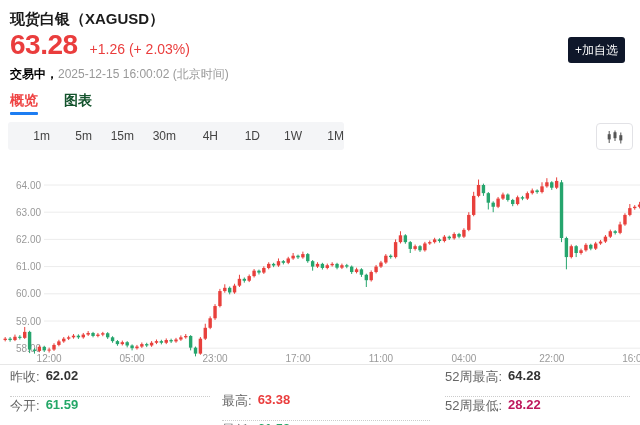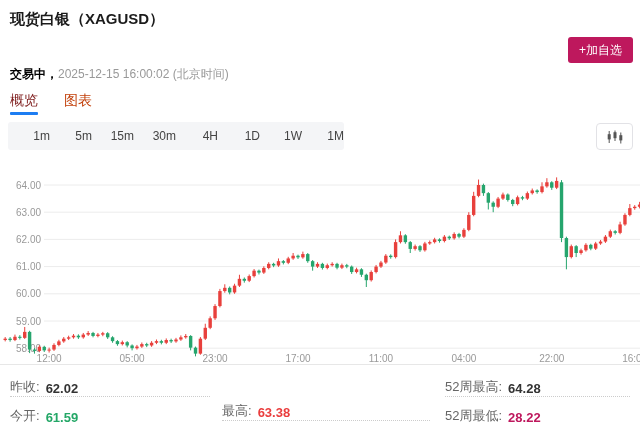--- a/index.html
+++ b/index.html
@@ -4,51 +4,55 @@
 <style>
   html,body{margin:0;padding:0;background:#fff;}
   #app{position:relative;width:640px;height:425px;background:#fff;overflow:hidden;
        font-family:"Liberation Sans","DejaVu Sans",sans-serif;-webkit-font-smoothing:antialiased;}
   .title{position:absolute;left:10px;top:10px;font-size:15px;font-weight:700;color:#1b1b1b;}
   .price-row{position:absolute;left:10px;top:31px;display:flex;align-items:flex-end;}
   .price{font-size:28px;font-weight:700;color:#ea3d3d;line-height:1;letter-spacing:-.5px;}
   .change{font-size:14px;color:#ea3d3d;margin-left:12px;padding-bottom:2px;}
   .status-row{position:absolute;left:10px;top:66px;font-size:12px;color:#999;}
   .status-label{color:#000000;font-weight:700;}
-  .btn-add{position:absolute;left:568px;top:37px;width:65px;height:26px;background:#be185d;
+  .btn-add{position:absolute;left:568px;top:37px;width:57px;height:26px;background:#0f172a;
            color:#fff;font-size:12px;display:flex;align-items:center;justify-content:center;
            border-radius:3px;cursor:pointer;}
   .tabs{position:absolute;left:10px;top:92px;display:flex;gap:26px;font-size:14px;}
-  .tab{color:#c2410c;cursor:pointer;padding-bottom:6px;}
-  .tab.active{color:#7f1d1d;font-weight:400;}
+  .tab{color:#14532d;cursor:pointer;padding-bottom:6px;font-weight:bold;}
+  .tab.active{color:#ef4444;font-weight:700;}
   .tab-underline{position:absolute;left:10px;top:112px;width:28px;height:3px;background:#1d7df2;border-radius:1px;}
   .tf-bar{position:absolute;left:8px;top:122px;height:28px;display:flex;background:#f4f5f7;border-radius:3px;}
   .tf-btn{width:42px;height:28px;line-height:28px;text-align:right;font-size:12px;color:#444;cursor:pointer;}
   .tf-btn.active{background:#1d7df2;color:#fff;border-radius:3px;font-weight:700;}
   .style-btn{position:absolute;left:596px;top:123px;width:37px;height:27px;background:#fff;
              border:1px solid #e2e2e6;border-radius:4px;display:flex;align-items:center;
              justify-content:center;cursor:pointer;box-sizing:border-box;}
   .chart-region{position:absolute;left:0;top:160px;width:584px;height:206px;}
   .stats{position:absolute;left:0;top:368px;width:640px;height:57px;font-size:13px;}
   .stat-col{position:absolute;top:0;}
   .stat-col.c1{left:10px;width:200px;}
   .stat-col.c2{left:222px;width:208px;margin-top:24px;}
   .stat-col.c3{left:445px;width:185px;}
-  .stat-cell{height:28px;display:flex;align-items:flex-end;}
+  .stat-cell{height:28px;display:flex;align-items:flex-start;}
   .stat-cell + .stat-cell{border-top:1px dotted #ccc;}
   .stat-label{color:#666;margin-right:6px;}
   .stat-value{font-weight:700;color:#333;}
 </style>
 </head>
 <body>
 
 <div id="app">
 
   <div class="title">现货白银（XAGUSD）</div>
 
+  <div class="price-row">
+    <span class="price">63.28</span>
+    <span class="change">+1.26 (+ 2.03%)</span>
+  </div>
 
   <div class="status-row">
     <span class="status-label">交易中，</span><span>2025-12-15 16:00:02 (北京时间)</span>
   </div>
 
   <div class="btn-add">+加自选</div>
 
   <div class="tabs">
     <span class="tab active">概览</span>
     <span class="tab">图表</span>

